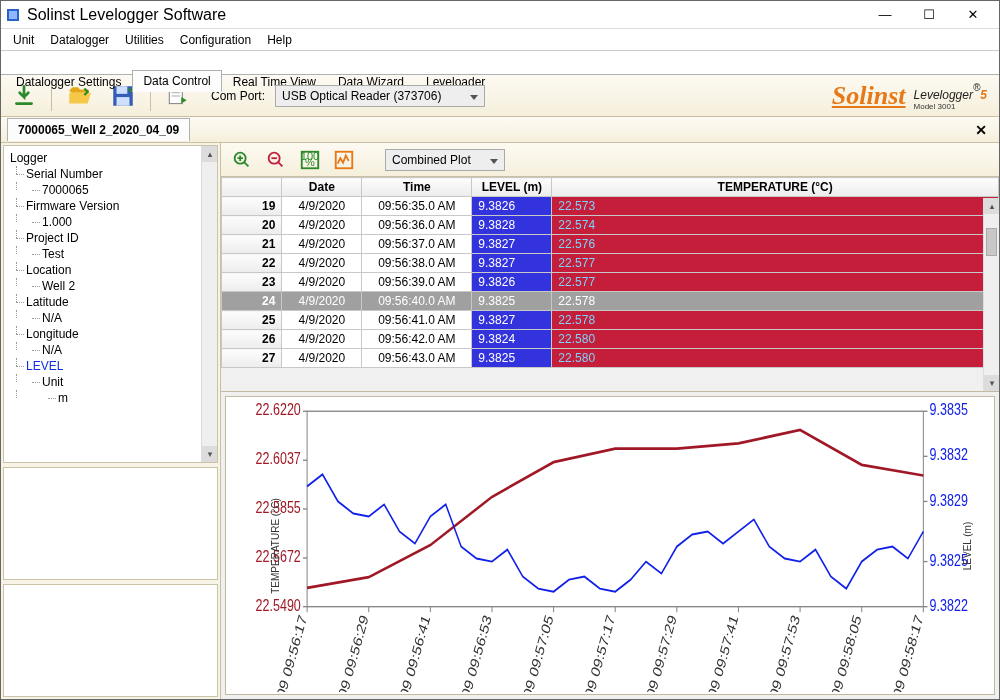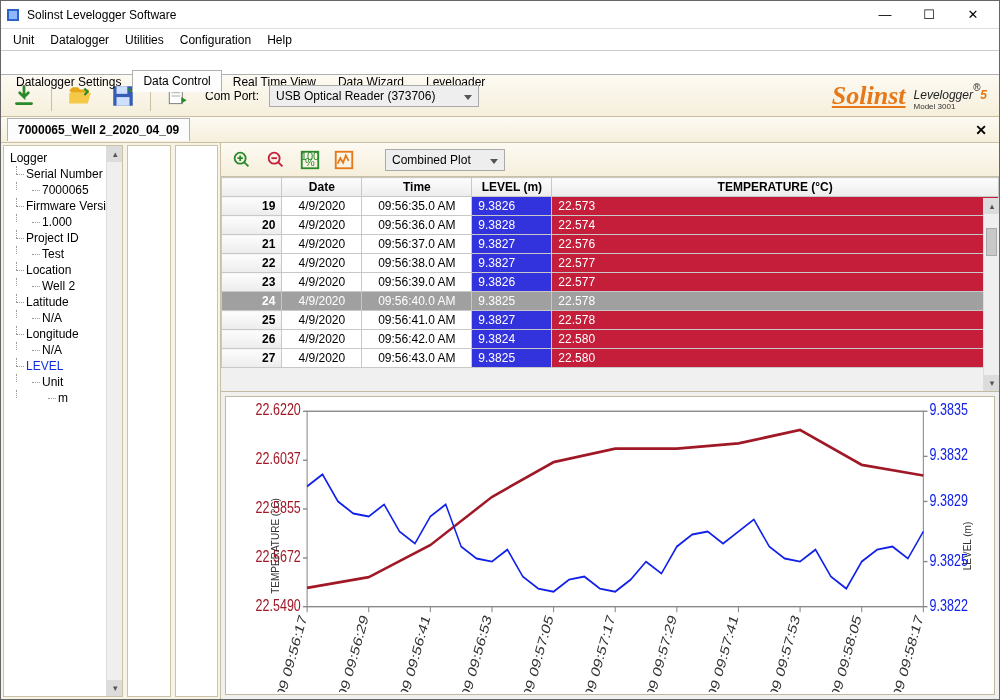--- a/index.html
+++ b/index.html
@@ -1,51 +1,51 @@
 <!DOCTYPE html>
 <html><head>
 <meta charset="utf-8">
 <style>
 * { box-sizing: border-box; margin: 0; padding: 0; font-family: "Segoe UI", Tahoma, sans-serif; font-size: 12px; }
 html, body { width: 1000px; height: 700px; overflow: hidden; background: #fff; }
 
 .window { width: 1000px; height: 700px; border: 1px solid #666; display: flex; flex-direction: column; background: #f0f0f0; }
 .titlebar { background: #fff; height: 28px; display: flex; align-items: center; padding: 0 4px; border-bottom: 1px solid #ddd; }
 .titlebar .icon { width: 16px; height: 16px; margin-right: 6px; }
-.titlebar .title { flex: 1; font-size: 12px; }
+.titlebar .title { flex: 1; font-size: 16px; }
 .winbtns { display: flex; }
 .winbtn { width: 44px; height: 28px; display: flex; align-items: center; justify-content: center; font-size: 13px; }
 
 .menubar { background: #fff; height: 22px; display: flex; align-items: center; padding: 0 4px; border-bottom: 1px solid #ccc; }
 .menubar .menu { padding: 2px 8px; }
 
 .tabstrip { background: #fff; height: 24px; display: flex; align-items: flex-end; padding: 0 4px; border-bottom: 1px solid #b0b0b0; }
 .tab { padding: 3px 10px; border: 1px solid transparent; border-bottom: none; position: relative; top: 18px; }
 .tab.active { background: #fdfdfd; border-color: #b0b0b0; border-bottom: 1px solid #fdfdfd; }
 
 .toolbar { background: linear-gradient(#fdfaf3, #f5efdb); height: 42px; display: flex; align-items: center; padding: 0 6px; border-bottom: 1px solid #c8c0a0; gap: 10px; }
 .tbtn { width: 34px; height: 34px; display: flex; align-items: center; justify-content: center; border: 1px solid transparent; border-radius: 2px; }
 .tbtn svg { width: 26px; height: 26px; }
 .tsep { width: 1px; height: 30px; background: #c8c0a0; }
-.comlabel { font-size: 12px; margin-left: 0; }
+.comlabel { font-size: 12px; margin-left: 6px; }
 .combo { height: 22px; border: 1px solid #aaa; background: #eee; padding: 0 18px 0 6px; display: flex; align-items: center; min-width: 210px; position: relative; }
 .combo::after { content: ""; position: absolute; right: 6px; top: 9px; width: 0; height: 0; border-left: 4px solid transparent; border-right: 4px solid transparent; border-top: 5px solid #555; }
 .brand { margin-left: auto; display: flex; align-items: center; gap: 8px; padding-right: 6px; }
 .brand .solinst { font-family: "Brush Script MT", cursive; font-size: 26px; color: #e67817; font-style: italic; font-weight: bold; text-decoration: underline; }
 .brand .lvl { font-size: 20px; font-style: italic; color: #222; }
 .brand .lvl sup { font-size: 10px; }
 .brand .model { font-size: 8px; color: #333; display: block; line-height: 6px; }
 
 .doctabrow { background: linear-gradient(#fdfaf3, #f5efdb); height: 26px; display: flex; align-items: center; padding: 0 6px; border-bottom: 1px solid #c8c0a0; }
 .doctab { background: #fcfcfc; border: 1px solid #b0b0b0; border-bottom: none; padding: 4px 10px; font-weight: bold; font-size: 12px; }
 .doctabrow .closex { margin-left: auto; font-size: 14px; font-weight: bold; padding: 2px 6px; }
 
 .mainrow { flex: 1; display: flex; min-height: 0; }
 
-.sidebar { width: 220px; display: flex; border-right: 1px solid #c8c0a0; background: #f7f3e7; }
+.sidebar { width: 220px; display: flex; flex-direction: column; border-right: 1px solid #c8c0a0; background: #f7f3e7; }
 .side-pane { flex: 1; background: #fff; margin: 2px; border: 1px solid #cac3a8; overflow: auto; position: relative; }
 .side-pane.small { flex: 0.35; }
 .tree { padding: 4px 2px 4px 4px; font-size: 12px; }
 .tree .hdr { font-weight: normal; }
 .tree .node { padding: 1px 0 1px 2px; white-space: nowrap; }
 .tree .child { padding-left: 18px; position: relative; }
 .tree .child::before { content: ""; position: absolute; left: 8px; top: 0; bottom: 50%; border-left: 1px dotted #999; }
 .tree .child .dash { position: absolute; left: 8px; top: 50%; width: 8px; border-top: 1px dotted #999; }
 .tree .level { color: #1030e0; }
 .scroll-stub { position: absolute; right: 0; top: 0; width: 16px; height: 100%; background: #efefef; border-left: 1px solid #ddd; }
@@ -58,21 +58,21 @@
 .ctbtn { width: 26px; height: 26px; display: flex; align-items: center; justify-content: center; border: 1px solid transparent; }
 .ctbtn svg { width: 22px; height: 22px; }
 
 .tablewrap { height: 215px; overflow: hidden; position: relative; border-bottom: 1px solid #c0baa0; }
 table.data { border-collapse: collapse; width: 100%; font-size: 12px; }
 table.data th, table.data td { border: 1px solid #c8c8c8; padding: 2px 6px; height: 19px; }
 table.data th { background: linear-gradient(#fdfdfd,#ececec); font-weight: bold; text-align: center; }
 table.data td.rownum { background: linear-gradient(#fdfdfd,#ececec); font-weight: bold; text-align: center; width: 44px; padding-left: 40px; }
 table.data td.date, table.data td.time { text-align: center; background: #fff; }
 table.data td.lvl { background: #3333dd; color: #fff; width: 80px; }
-table.data td.tmp { background: #c41e3a; color: #ffffff; }
+table.data td.tmp { background: #c41e3a; color: #7dd3fc; }
 table.data tr.sel td { background: #a0a0a0 !important; color: #fff; }
 .tablewrap .scroll-stub { height: calc(100% - 21px); top: 21px; }
 .tablewrap .scroll-stub .thumb { position: absolute; left: 2px; right: 2px; top: 30px; height: 28px; background: #c8c8c8; border: 1px solid #aaa; }
 
 .chartwrap { flex: 1; background: #fff; margin: 4px; border: 1px solid #c0baa0; position: relative; padding: 6px 8px 2px 8px; min-height: 0; }
 .chartwrap svg { width: 100%; height: 100%; }
 .ylabel-l { position: absolute; left: 2px; top: 50%; transform: translateY(-50%) rotate(-90deg); transform-origin: center; font-size: 10px; color: #333; }
 .ylabel-r { position: absolute; right: 2px; top: 50%; transform: translateY(-50%) rotate(-90deg); transform-origin: center; font-size: 10px; color: #333; }
 </style>
 </head>

